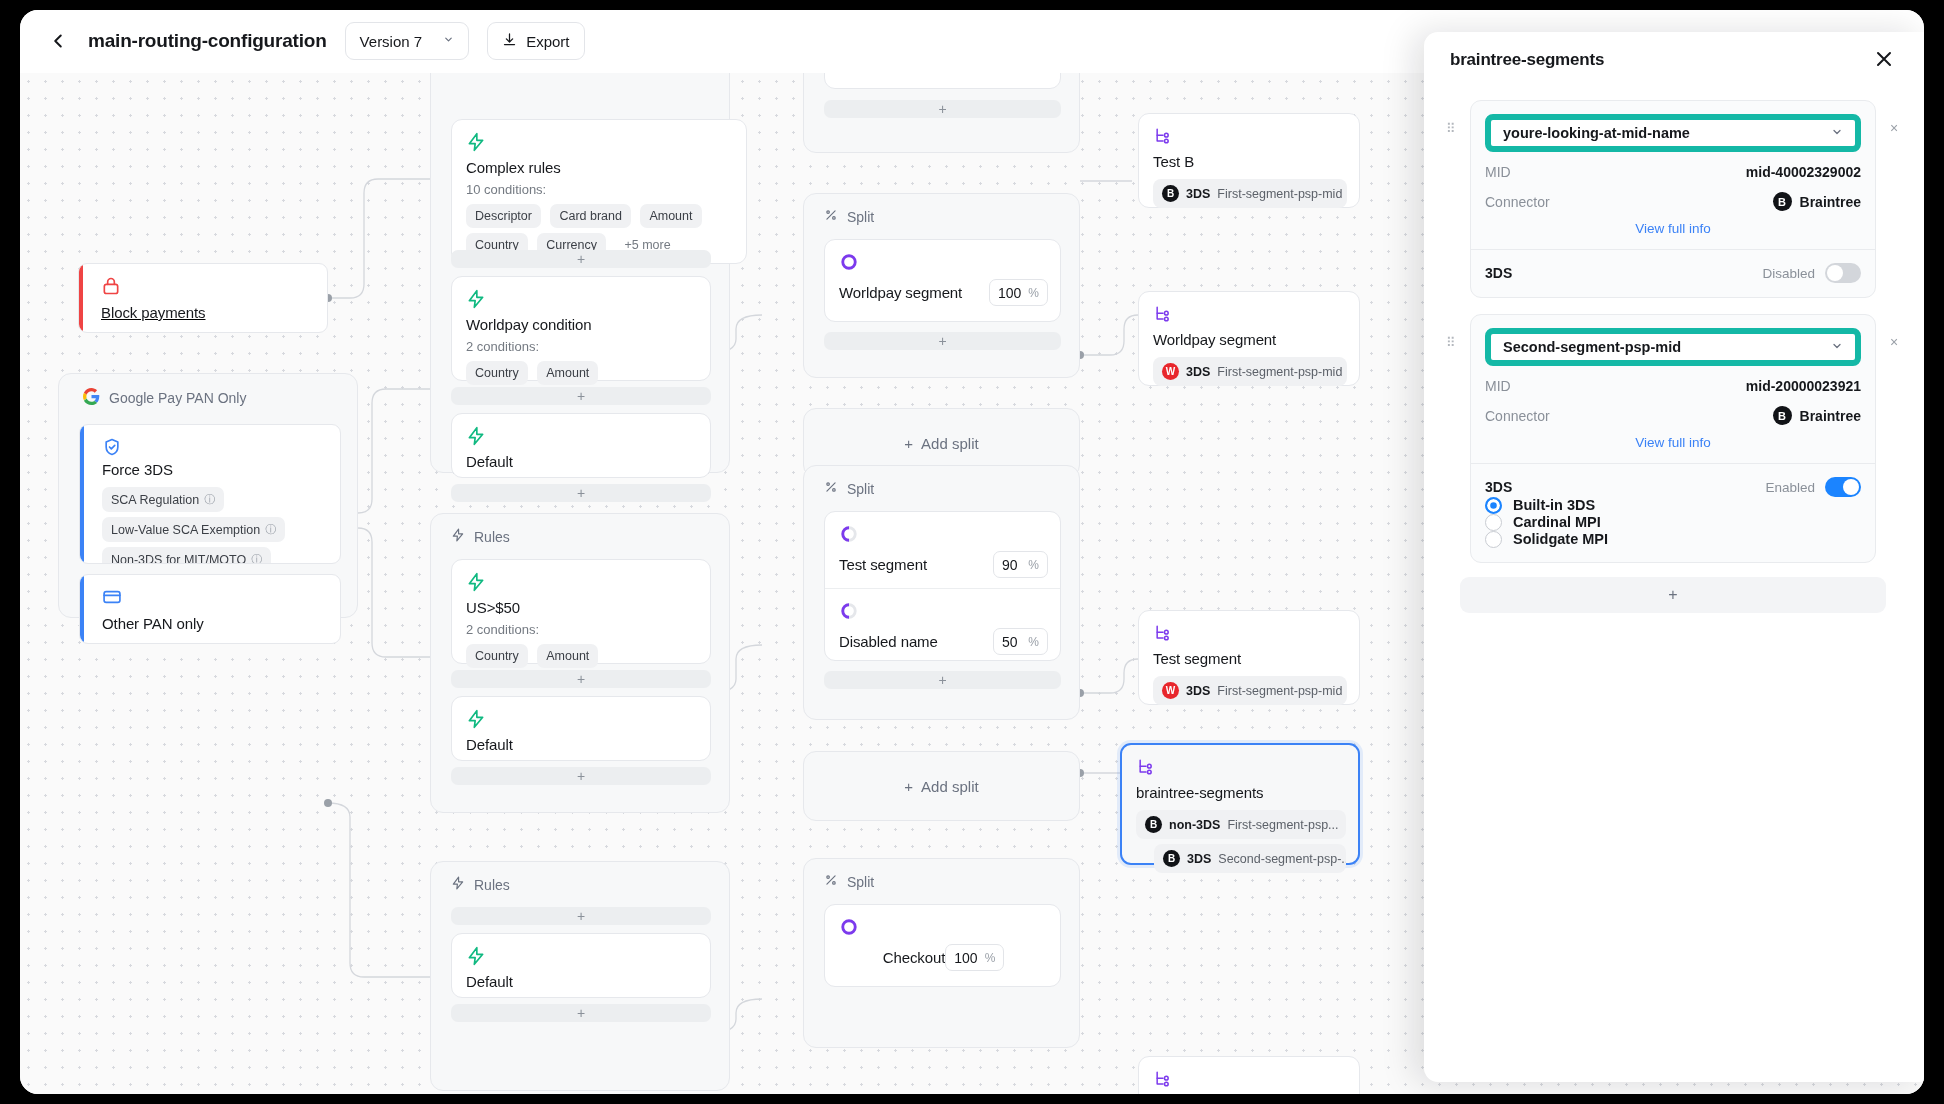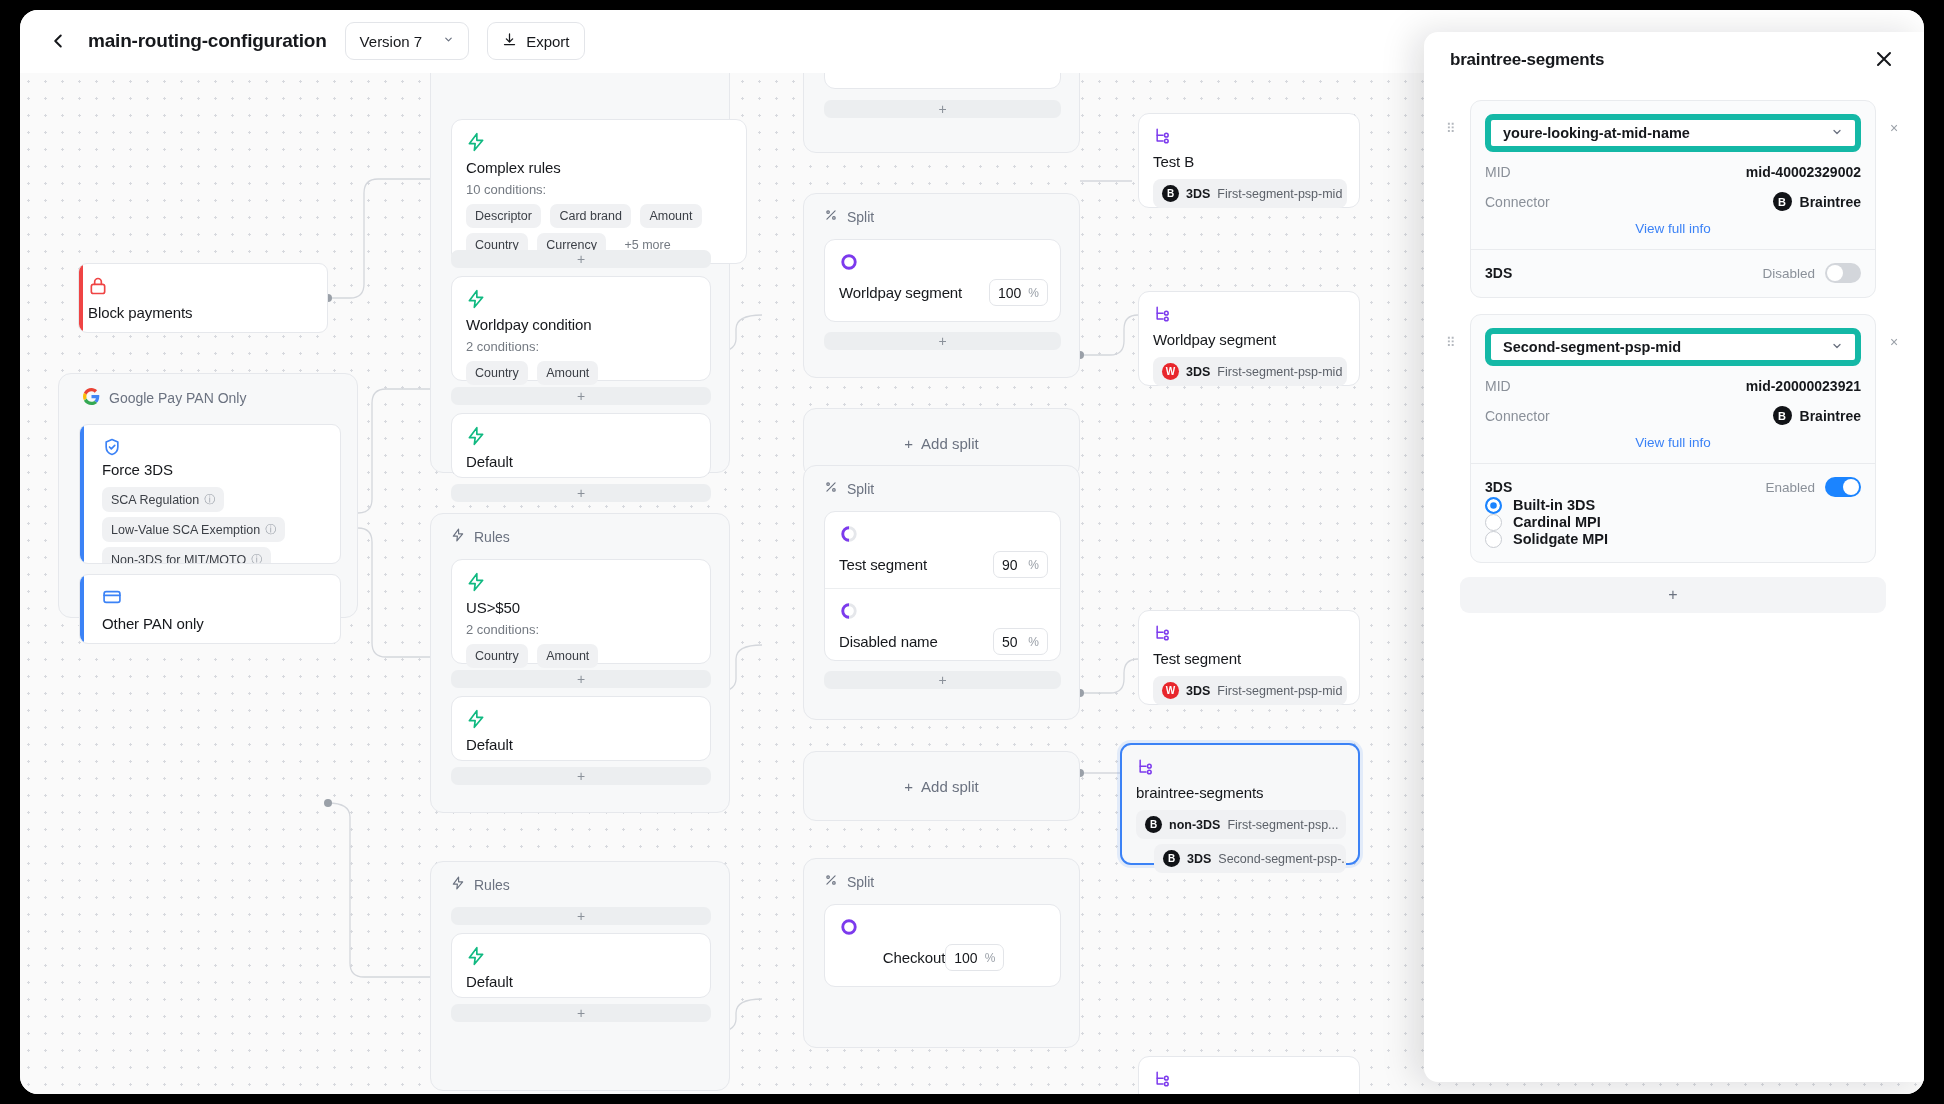--- a/index.html
+++ b/index.html
@@ -218,21 +218,21 @@
         <circle cx="690" cy="960" r="4"></circle>
         <circle cx="1060" cy="282" r="4"></circle>
         <circle cx="1060" cy="620" r="4"></circle>
         <circle cx="1060" cy="700" r="4"></circle>
         <circle cx="1060" cy="1065" r="4"></circle>
       </g>
     </svg>
 
     <div class="accent-card" style="left:58px; top:190px; width:250px; height:70px;">
       <div class="accent-bar" style="background:#ef4444;"></div>
-      <div style="padding:12px 0 0 9px;">
+      <div style="padding:12px 0 0 22px;text-decoration:underline;">
         <span>
           <svg class="node-icon" width="16" height="16" viewBox="0 0 24 24" fill="none" stroke="#ef4444" stroke-width="2" stroke-linecap="round" stroke-linejoin="round">
               <rect x="4" y="10" width="16" height="11" rx="2.5"></rect>
               <path d="M8 10V7a4 4 0 0 1 8 0v3"></path>
             </svg>
         </span>
         <div class="node-label" style="margin-top:8px;">Block payments</div>
       </div>
     </div>
 

